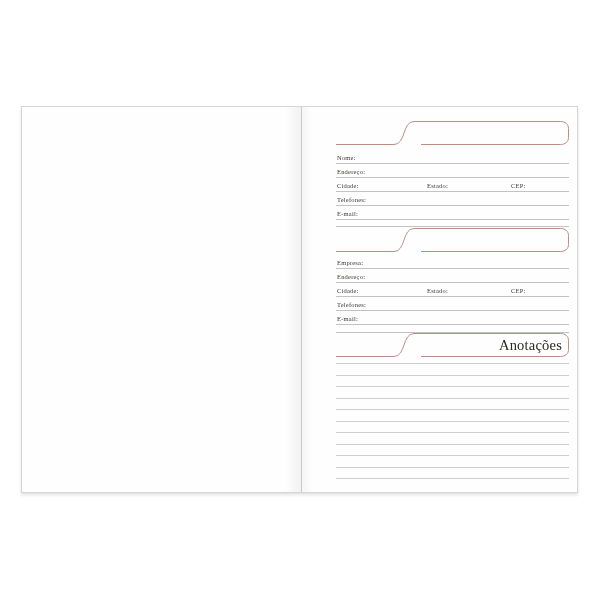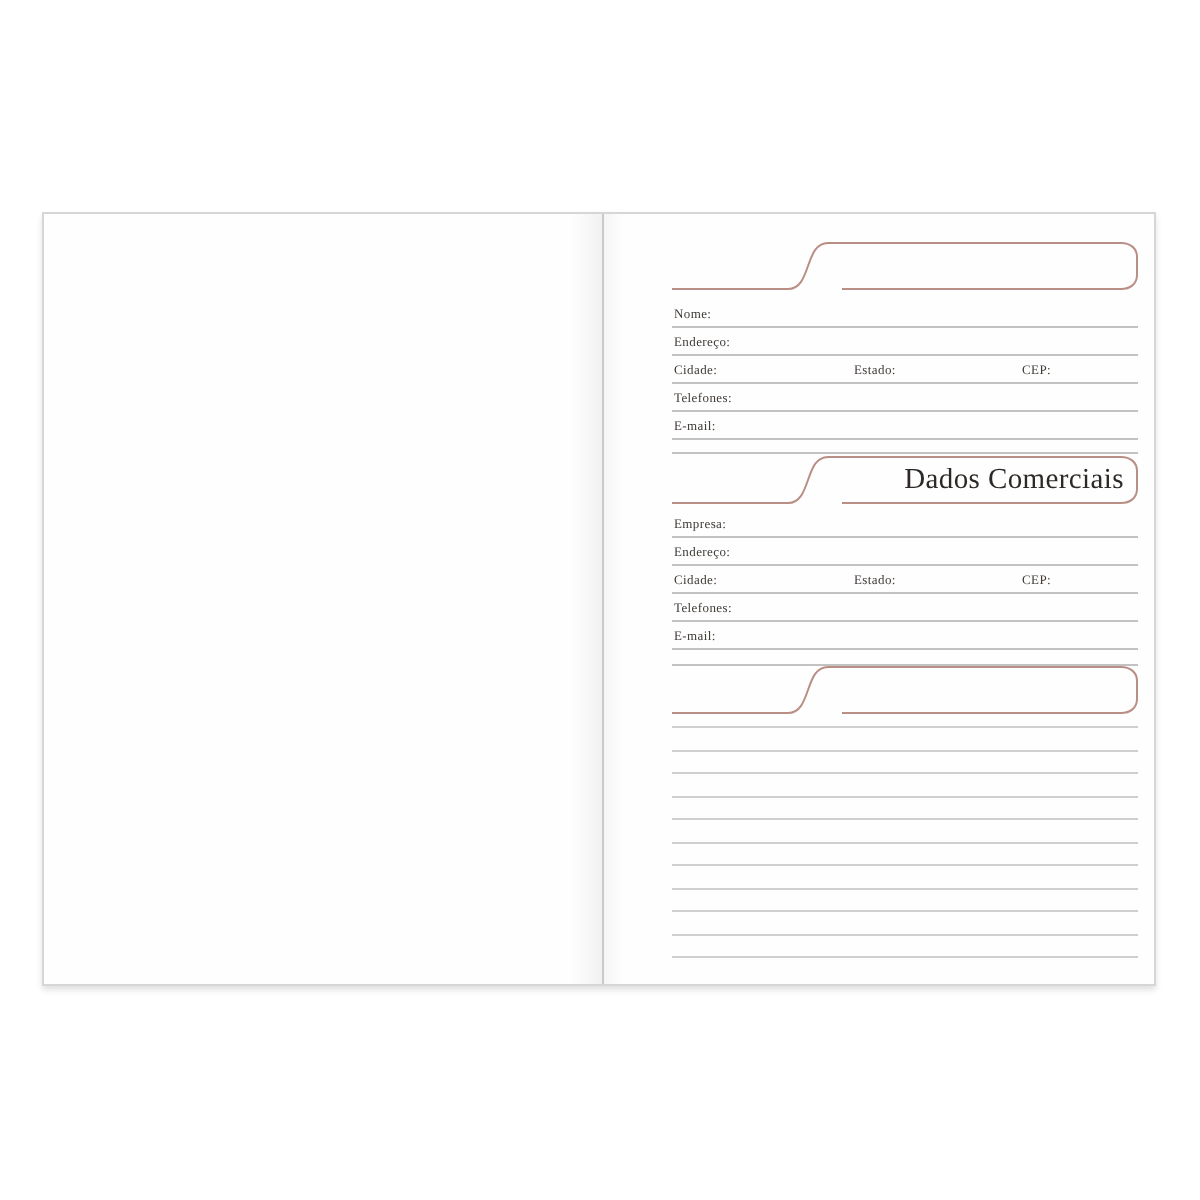--- a/index.html
+++ b/index.html
@@ -102,21 +102,20 @@
       </div>
       <div class="frow" style="top:102px">
         <span class="flabel" style="left:1px">E-mail:</span>
       </div>
       <div class="xline" style="top:119px"></div>
 
       <div class="tab" style="top:121px">
         <svg viewBox="0 0 233 24">
           <path d="M0 23.5 H58 C70 23.5 66 0.5 78 0.5 H224.5 C229 0.5 232.5 3 232.5 7.5 V16.5 C232.5 21 229 23.5 224.5 23.5 H85"></path>
         </svg>
-        <div class="tab-title">Dados Comerciais</div>
       </div>
 
       <div class="frow" style="top:151px">
         <span class="flabel" style="left:1px">Empresa:</span>
       </div>
       <div class="frow" style="top:165px">
         <span class="flabel" style="left:1px">Endereço:</span>
       </div>
       <div class="frow" style="top:179px">
         <span class="flabel" style="left:1px">Cidade:</span>
@@ -128,20 +127,21 @@
       </div>
       <div class="frow" style="top:207px">
         <span class="flabel" style="left:1px">E-mail:</span>
       </div>
       <div class="xline" style="top:225px"></div>
 
       <div class="tab" style="top:226px">
         <svg viewBox="0 0 233 24">
           <path d="M0 23.5 H58 C70 23.5 66 0.5 78 0.5 H224.5 C229 0.5 232.5 3 232.5 7.5 V16.5 C232.5 21 229 23.5 224.5 23.5 H85"></path>
         </svg>
+        <div class="tab-title">Anotações</div>
       </div>
 
       <div>
           <div class="nline" style="top: 256px;"></div>
           <div class="nline" style="top: 267.5px;"></div>
           <div class="nline" style="top: 279px;"></div>
           <div class="nline" style="top: 290.5px;"></div>
           <div class="nline" style="top: 302px;"></div>
           <div class="nline" style="top: 313.5px;"></div>
           <div class="nline" style="top: 325px;"></div>

